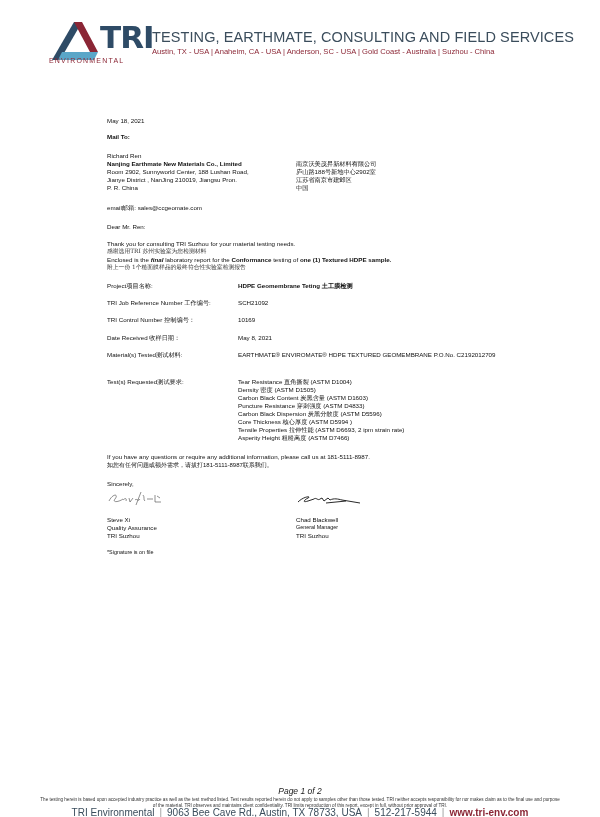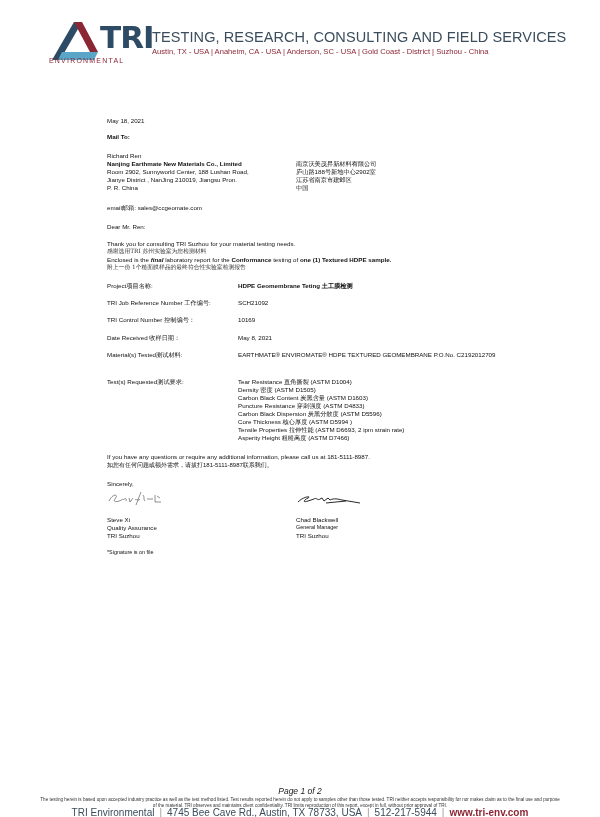--- a/index.html
+++ b/index.html
@@ -29,22 +29,22 @@
 
 <div>
   <svg class="abs logo" viewBox="0 0 90 46">
     <polygon points="4,40 26,2 34,2 12,40" fill="#2e4b66"></polygon>
     <polygon points="26,2 34,2 50,32 42,32" fill="#8b2635"></polygon>
     <polygon points="14,32 50,32 46,40 10,40" fill="#5aa6c8"></polygon>
     <polygon points="20,32 30,14 38,28 34,32" fill="#ffffff"></polygon>
   </svg>
   <div class="abs logo-tri">TRI</div>
   <div class="abs logo-env">ENVIRONMENTAL</div>
-  <div class="abs hdr-title">TESTING, RESEARCH, CONSULTING AND FIELD SERVICES</div>
-  <div class="abs hdr-loc">Austin, TX - USA | Anaheim, CA - USA | Anderson, SC - USA | Gold Coast - District | Suzhou - China</div>
+  <div class="abs hdr-title">TESTING, EARTHMATE, CONSULTING AND FIELD SERVICES</div>
+  <div class="abs hdr-loc">Austin, TX - USA | Anaheim, CA - USA | Anderson, SC - USA | Gold Coast - Australia | Suzhou - China</div>
 </div>
 
 <div>
   <div class="abs t" style="left:107px; top:117px;">May 18, 2021</div>
   <div class="abs t b" style="left:107px; top:133px;">Mail To:</div>
 
   <div>
     <div class="abs t" style="left:107px; top:152px;">Richard Ren</div>
     <div class="abs t b" style="left:107px; top:160px;">Nanjing Earthmate New Materials Co., Limited</div>
     <div class="abs t" style="left:107px; top:168px;">Room 2902, Sunnyworld Center, 188 Lushan Road,</div>
@@ -123,15 +123,15 @@
     <div class="abs t" style="left:296px; top:532px;">TRI Suzhou</div>
   </div>
 
   <div class="abs t" style="left:107px; top:549px; font-size:5.4px;">*Signature is on file</div>
 </div>
 
 <div>
   <div class="abs page-no">Page 1 of 2</div>
   <div class="abs disclaimer">The testing herein is based upon accepted industry practice as well as the test method listed. Test results reported herein do not apply to samples other than those tested. TRI neither accepts responsibility for nor makes claim as to the final use and purpose of the material. TRI observes and maintains client confidentiality. TRI limits reproduction of this report, except in full, without prior approval of TRI.</div>
   <div class="abs foot-line">
-    <span>TRI Environmental</span><span class="sep">|</span><span>4745 Bee Cave Rd., Austin, TX 78733, USA</span><span class="sep">|</span><span>512-217-5944</span><span class="sep">|</span><span class="web">www.tri-env.com</span>
+    <span>TRI Environmental</span><span class="sep">|</span><span>9063 Bee Cave Rd., Austin, TX 78733, USA</span><span class="sep">|</span><span>512-217-5944</span><span class="sep">|</span><span class="web">www.tri-env.com</span>
   </div>
 </div>
 
 </body></html>

